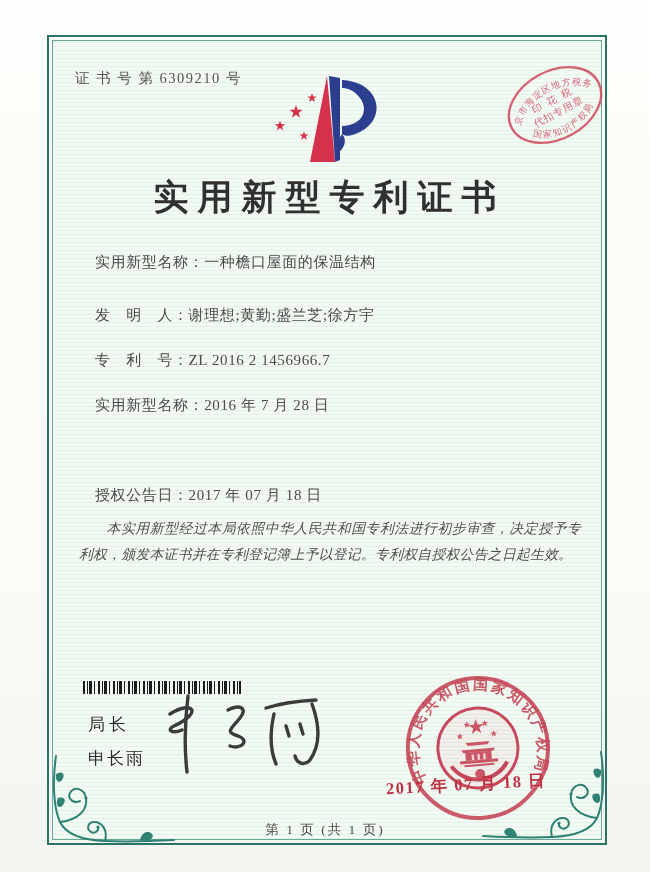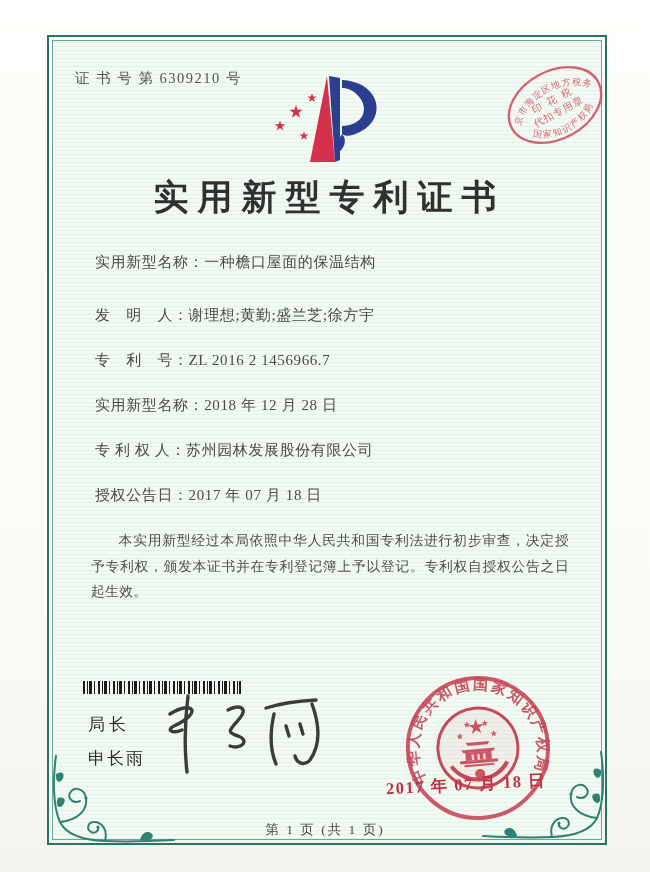--- a/index.html
+++ b/index.html
@@ -9,21 +9,21 @@
   .frame{position:absolute;left:47px;top:35px;width:560px;height:810px;border:2px solid #2a7466;box-sizing:border-box;}
   .frame-inner{position:absolute;left:3px;top:3px;right:3px;bottom:3px;border:1px solid #6aa799;
     background-color:#f3faf3;
     background-image:repeating-linear-gradient(0deg, rgba(140,200,175,.16) 0px, rgba(140,200,175,.16) 1px, rgba(255,255,255,0) 1px, rgba(255,255,255,0) 4px);}
   
   .cert-no{position:absolute;left:75px;top:69px;font-size:14.5px;color:#535353;letter-spacing:1.5px;}
   .title{position:absolute;left:0;top:174px;width:650px;text-align:center;font-size:35px;font-weight:bold;color:#303030;letter-spacing:9px;text-indent:9px;}
   .field{position:absolute;left:75px;font-size:15px;color:#4a4a4a;letter-spacing:.6px;white-space:nowrap;margin-left:20px;}
   .f0{top:253px}.f1{top:306px}.f2{top:351px}.f3{top:396px}.f4{top:441px}.f5{top:486px}
   .paras{position:absolute;left:75px;top:512px;width:510px;color:#4e4e4e;font-size:13.8px;line-height:1.85;letter-spacing:.3px;text-align:justify;}
-  .paras p{margin:16px;text-indent:2em;}
+  .paras p{margin:4px;text-indent:2em;font-style:italic;}
   .barcode{position:absolute;left:83px;top:681px;width:158px;height:13px;
     background-image:repeating-linear-gradient(90deg,#1c1c1c 0 2px,transparent 2px 4px,#1c1c1c 4px 5px,transparent 5px 6px,#1c1c1c 6px 9px,transparent 9px 11px,#1c1c1c 11px 12px,transparent 12px 15px);}
   .director-title{position:absolute;left:88px;top:713px;font-family:"Liberation Sans","DejaVu Sans",sans-serif;font-size:17px;color:#2d2d2d;letter-spacing:4px;}
   .director-name{position:absolute;left:88px;top:747px;font-family:"Liberation Sans","DejaVu Sans",sans-serif;font-size:17px;color:#2d2d2d;letter-spacing:2px;}
   .signature{position:absolute;left:158px;top:688px;}
   .issue-date{position:absolute;left:386px;top:774px;font-size:16.5px;font-weight:600;color:#bf3042;letter-spacing:1.5px;transform:rotate(-3deg);white-space:nowrap;}
   .footer{position:absolute;left:0;top:821px;width:650px;text-align:center;font-size:13.5px;color:#4a4a4a;letter-spacing:2px;}
   .sr{position:absolute;width:1px;height:1px;overflow:hidden;clip:rect(0 0 0 0);}
   
   .logo{position:absolute;left:252px;top:74px;}
@@ -92,22 +92,21 @@
         <textPath href="#tax-bot" startOffset="50%" text-anchor="middle">国家知识产权局</textPath>
       </text>
     </g>
   </svg>
 
   <div class="title">实用新型专利证书</div>
 
   <div class="field f0"><span>实用新型名称：</span><span>一种檐口屋面的保温结构</span></div>
   <div class="field f1"><span>发　明　人：</span><span>谢理想;黄勤;盛兰芝;徐方宇</span></div>
   <div class="field f2"><span>专　利　号：</span><span>ZL 2016 2 1456966.7</span></div>
-  <div class="field f3"><span>实用新型名称：</span><span>2018 年 12 月 28 日</span></div>
-  <div class="field f4"><span>专 利 权 人：</span><span>苏州园林发展股份有限公司</span></div>
+  <div class="field f3"><span>实用新型名称：</span><span>2016 年 7 月 28 日</span></div>
   <div class="field f5"><span>授权公告日：</span><span>2017 年 07 月 18 日</span></div>
 
   <div class="paras">
     <p>本实用新型经过本局依照中华人民共和国专利法进行初步审查，决定授予专利权，颁发本证书并在专利登记簿上予以登记。专利权自授权公告之日起生效。</p>
   </div>
 
   <div class="barcode"></div>
 
   <svg class="orn-left" width="130" height="90" viewBox="0 0 130 90">
       <use href="#flourish"></use>

